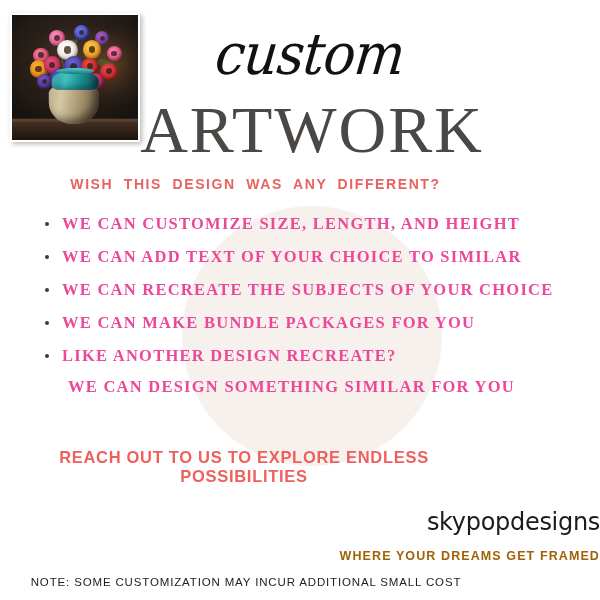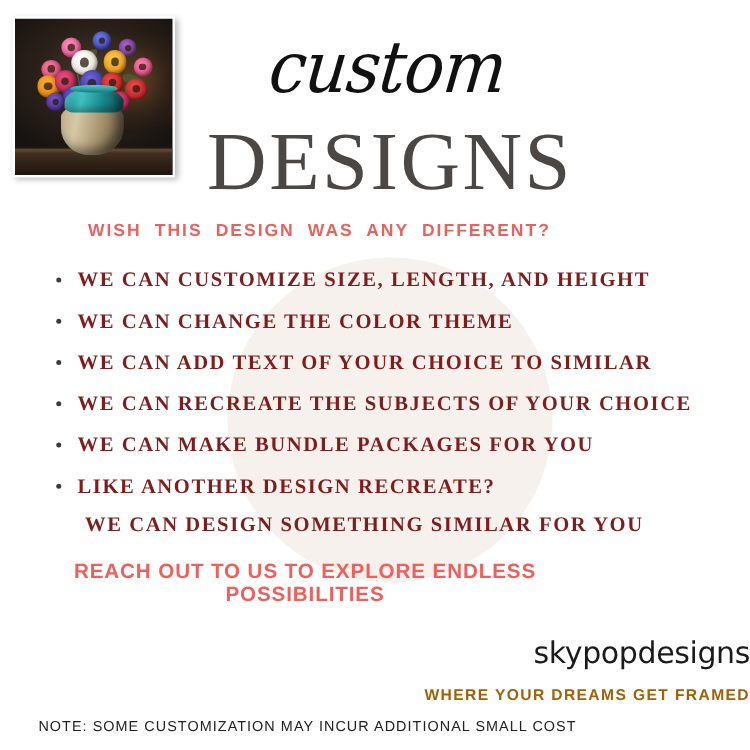--- a/index.html
+++ b/index.html
@@ -199,21 +199,21 @@
     z-index: 2;
   }
   .feature-item {
     position: relative;
     padding-left: 18px;
     margin-bottom: 13px;
     font-family: "Liberation Serif", "DejaVu Serif", serif;
     font-weight: 700;
     font-size: 16.5px;
     letter-spacing: 1.25px;
-    color: #7f1d1d;
+    color: #ec4899;
     white-space: nowrap;
   }
   .feature-item .dot {
     position: absolute;
     left: 1px;
     top: 8px;
     width: 4px;
     height: 4px;
     border-radius: 50%;
     background: #3d3a3a;
@@ -322,31 +322,27 @@
       <div class="bloom" style="left:60%;top:46%;width:13%;height:13%;background:radial-gradient(circle at 40% 34%, #e8447a, #93103f);"></div>
       <div class="bloom" style="left:20%;top:47%;width:12%;height:12%;background:radial-gradient(circle at 40% 34%, #7a56c6, #361f72);"></div>
 
       <div class="vase-body"></div>
       <div class="vase-neck"></div>
       <div class="vase-rim"></div>
     </div>
   </div>
 
   <div class="script-title">custom</div>
-  <div class="main-title">DESIGNS</div>
+  <div class="main-title">ARTWORK</div>
   <div class="sub-title">WISH THIS DESIGN WAS ANY DIFFERENT?</div>
 
   <ul class="feature-list">
     <li class="feature-item">
       <span class="dot"></span>
       <span>WE CAN CUSTOMIZE SIZE, LENGTH, AND HEIGHT</span>
-    </li>
-    <li class="feature-item">
-      <span class="dot"></span>
-      <span>WE CAN CHANGE THE COLOR THEME</span>
     </li>
     <li class="feature-item">
       <span class="dot"></span>
       <span>WE CAN ADD TEXT OF YOUR CHOICE TO SIMILAR</span>
     </li>
     <li class="feature-item">
       <span class="dot"></span>
       <span>WE CAN RECREATE THE SUBJECTS OF YOUR CHOICE</span>
     </li>
     <li class="feature-item">

